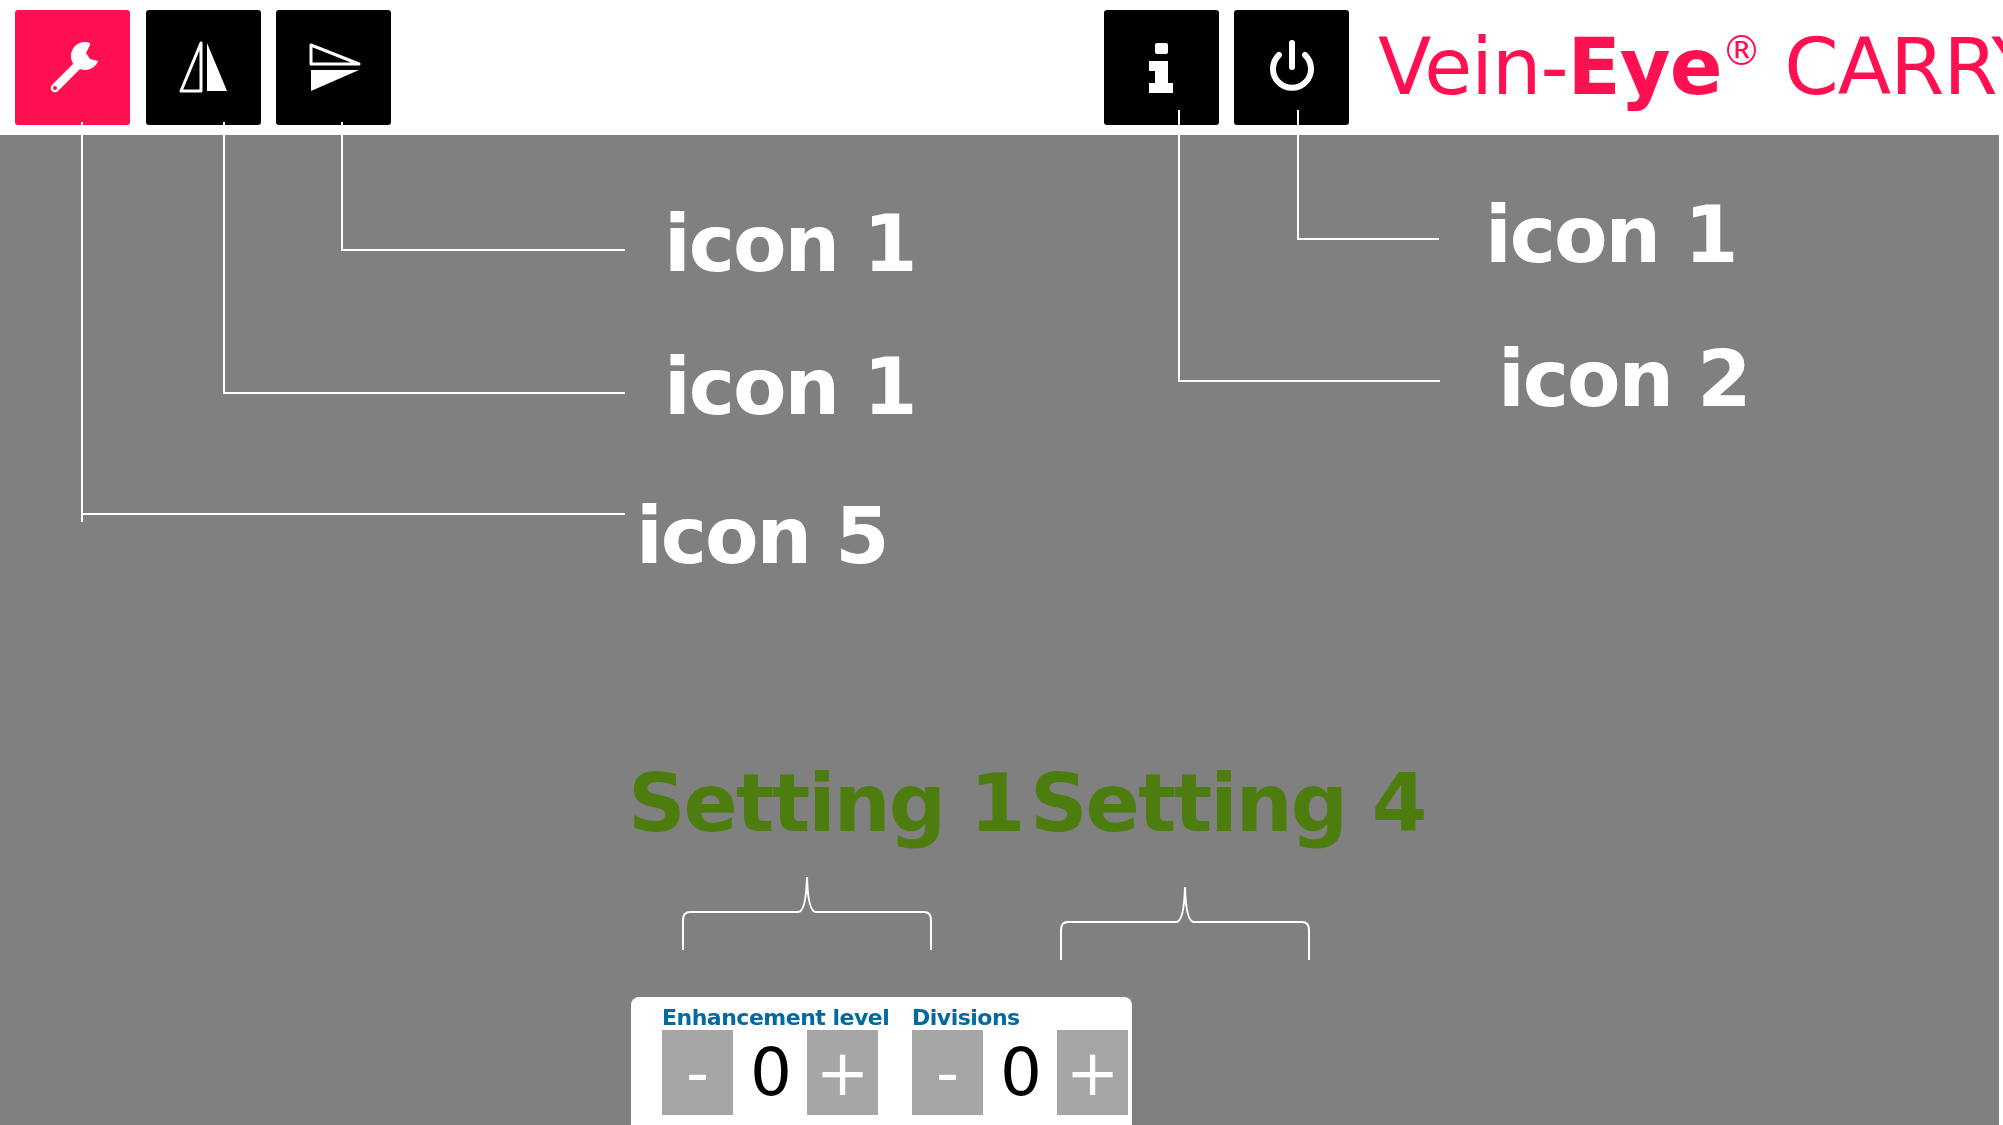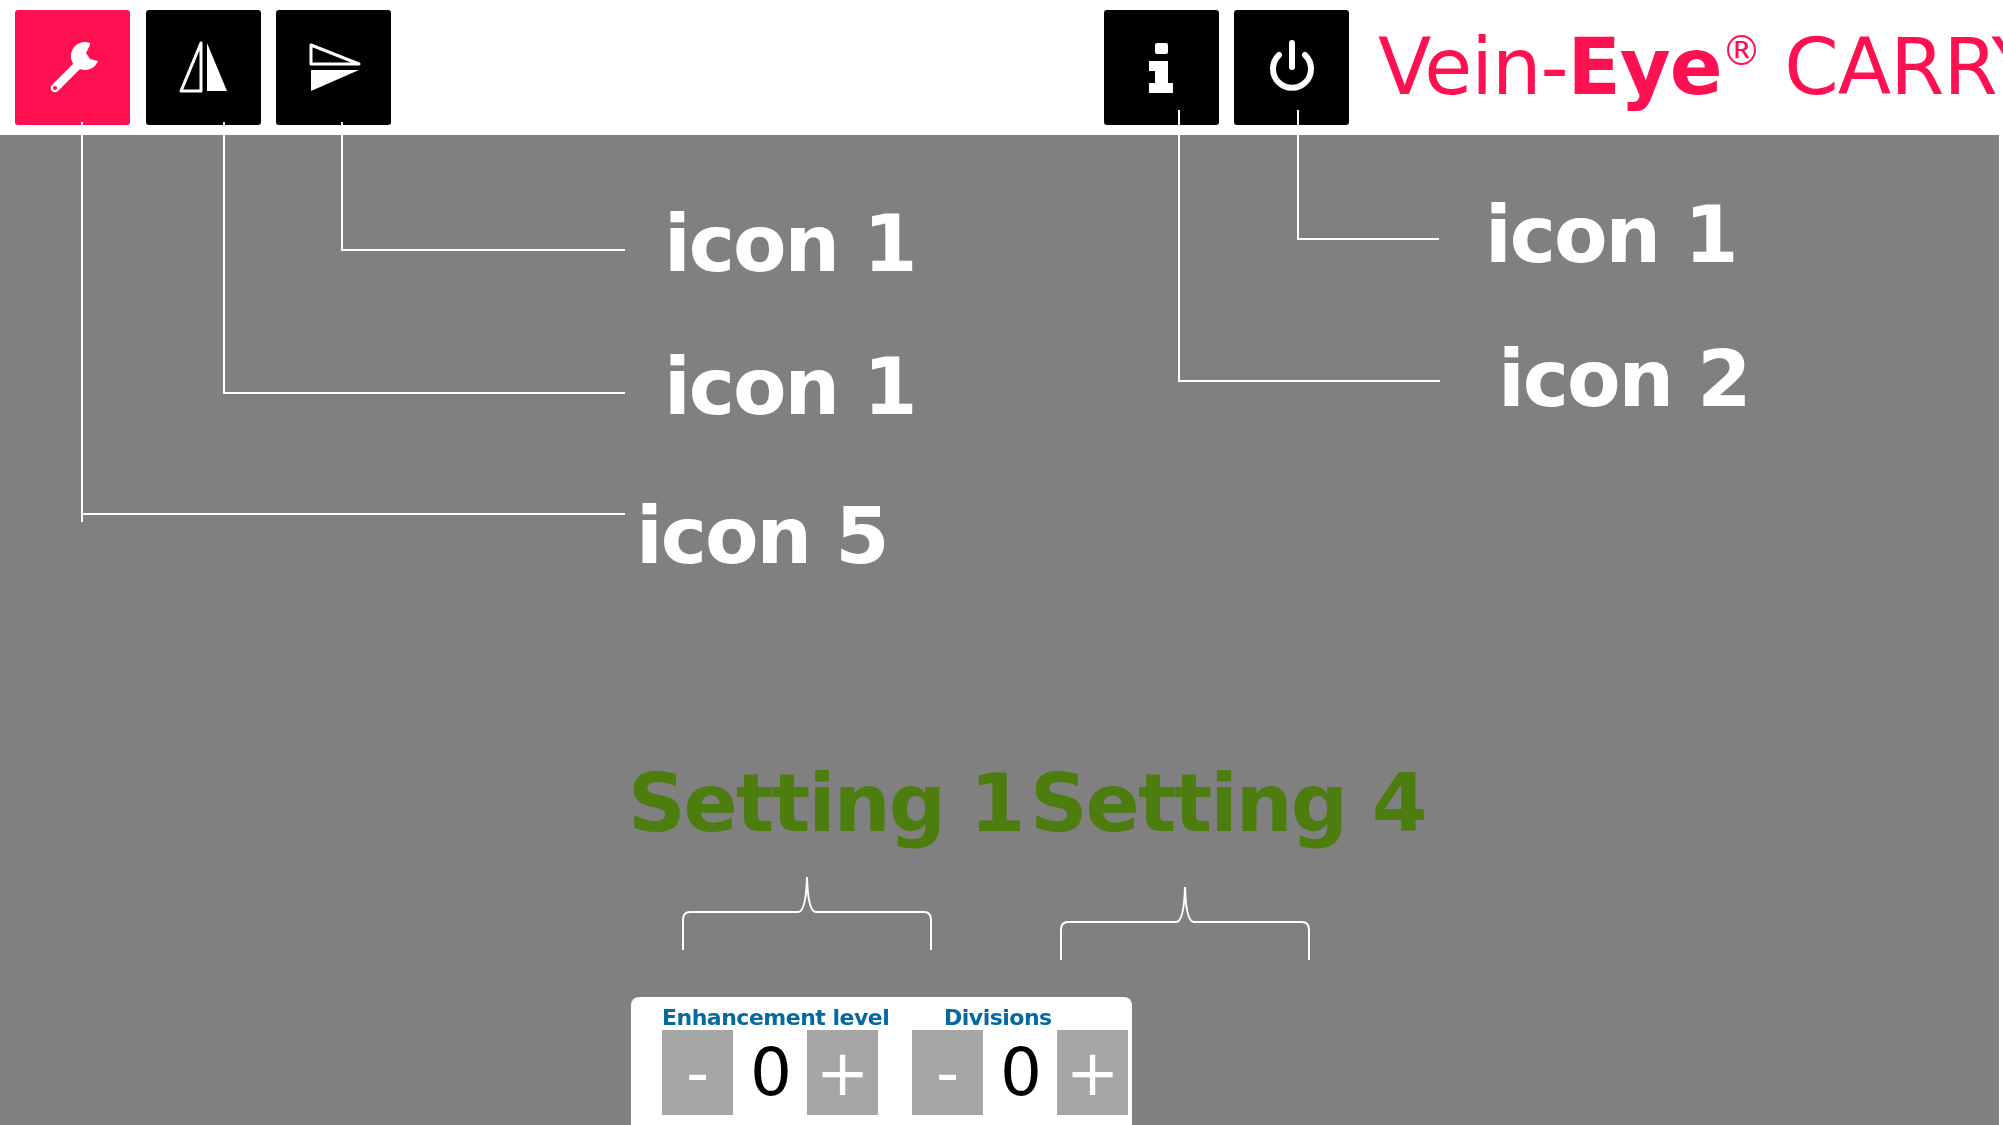--- a/index.html
+++ b/index.html
@@ -96,17 +96,17 @@
 <svg class="brace" style="left:1058px;top:884px;" width="256" height="78" viewBox="0 0 256 78">
   <path d="M3 76 L3 46 Q3 38 10 38 L118 38 Q126 38 127 3 Q128 38 136 38 L244 38 Q251 38 251 46 L251 76" fill="none" stroke="#fff" stroke-width="2"></path>
 </svg>
 
 <div class="panel">
   <div class="panel-label" style="left:31px;">Enhancement level</div>
   <button class="step-btn" style="left:31px;">-</button>
   <div class="step-value" style="left:104px;">0</div>
   <button class="step-btn" style="left:176px;">+</button>
 
-  <div class="panel-label" style="left:281px;margin-left:32px;">Divisions</div>
+  <div class="panel-label" style="left:281px;">Divisions</div>
   <button class="step-btn" style="left:281px;">-</button>
   <div class="step-value" style="left:354px;">0</div>
   <button class="step-btn" style="left:426px;">+</button>
 </div>
 
 </body></html>

